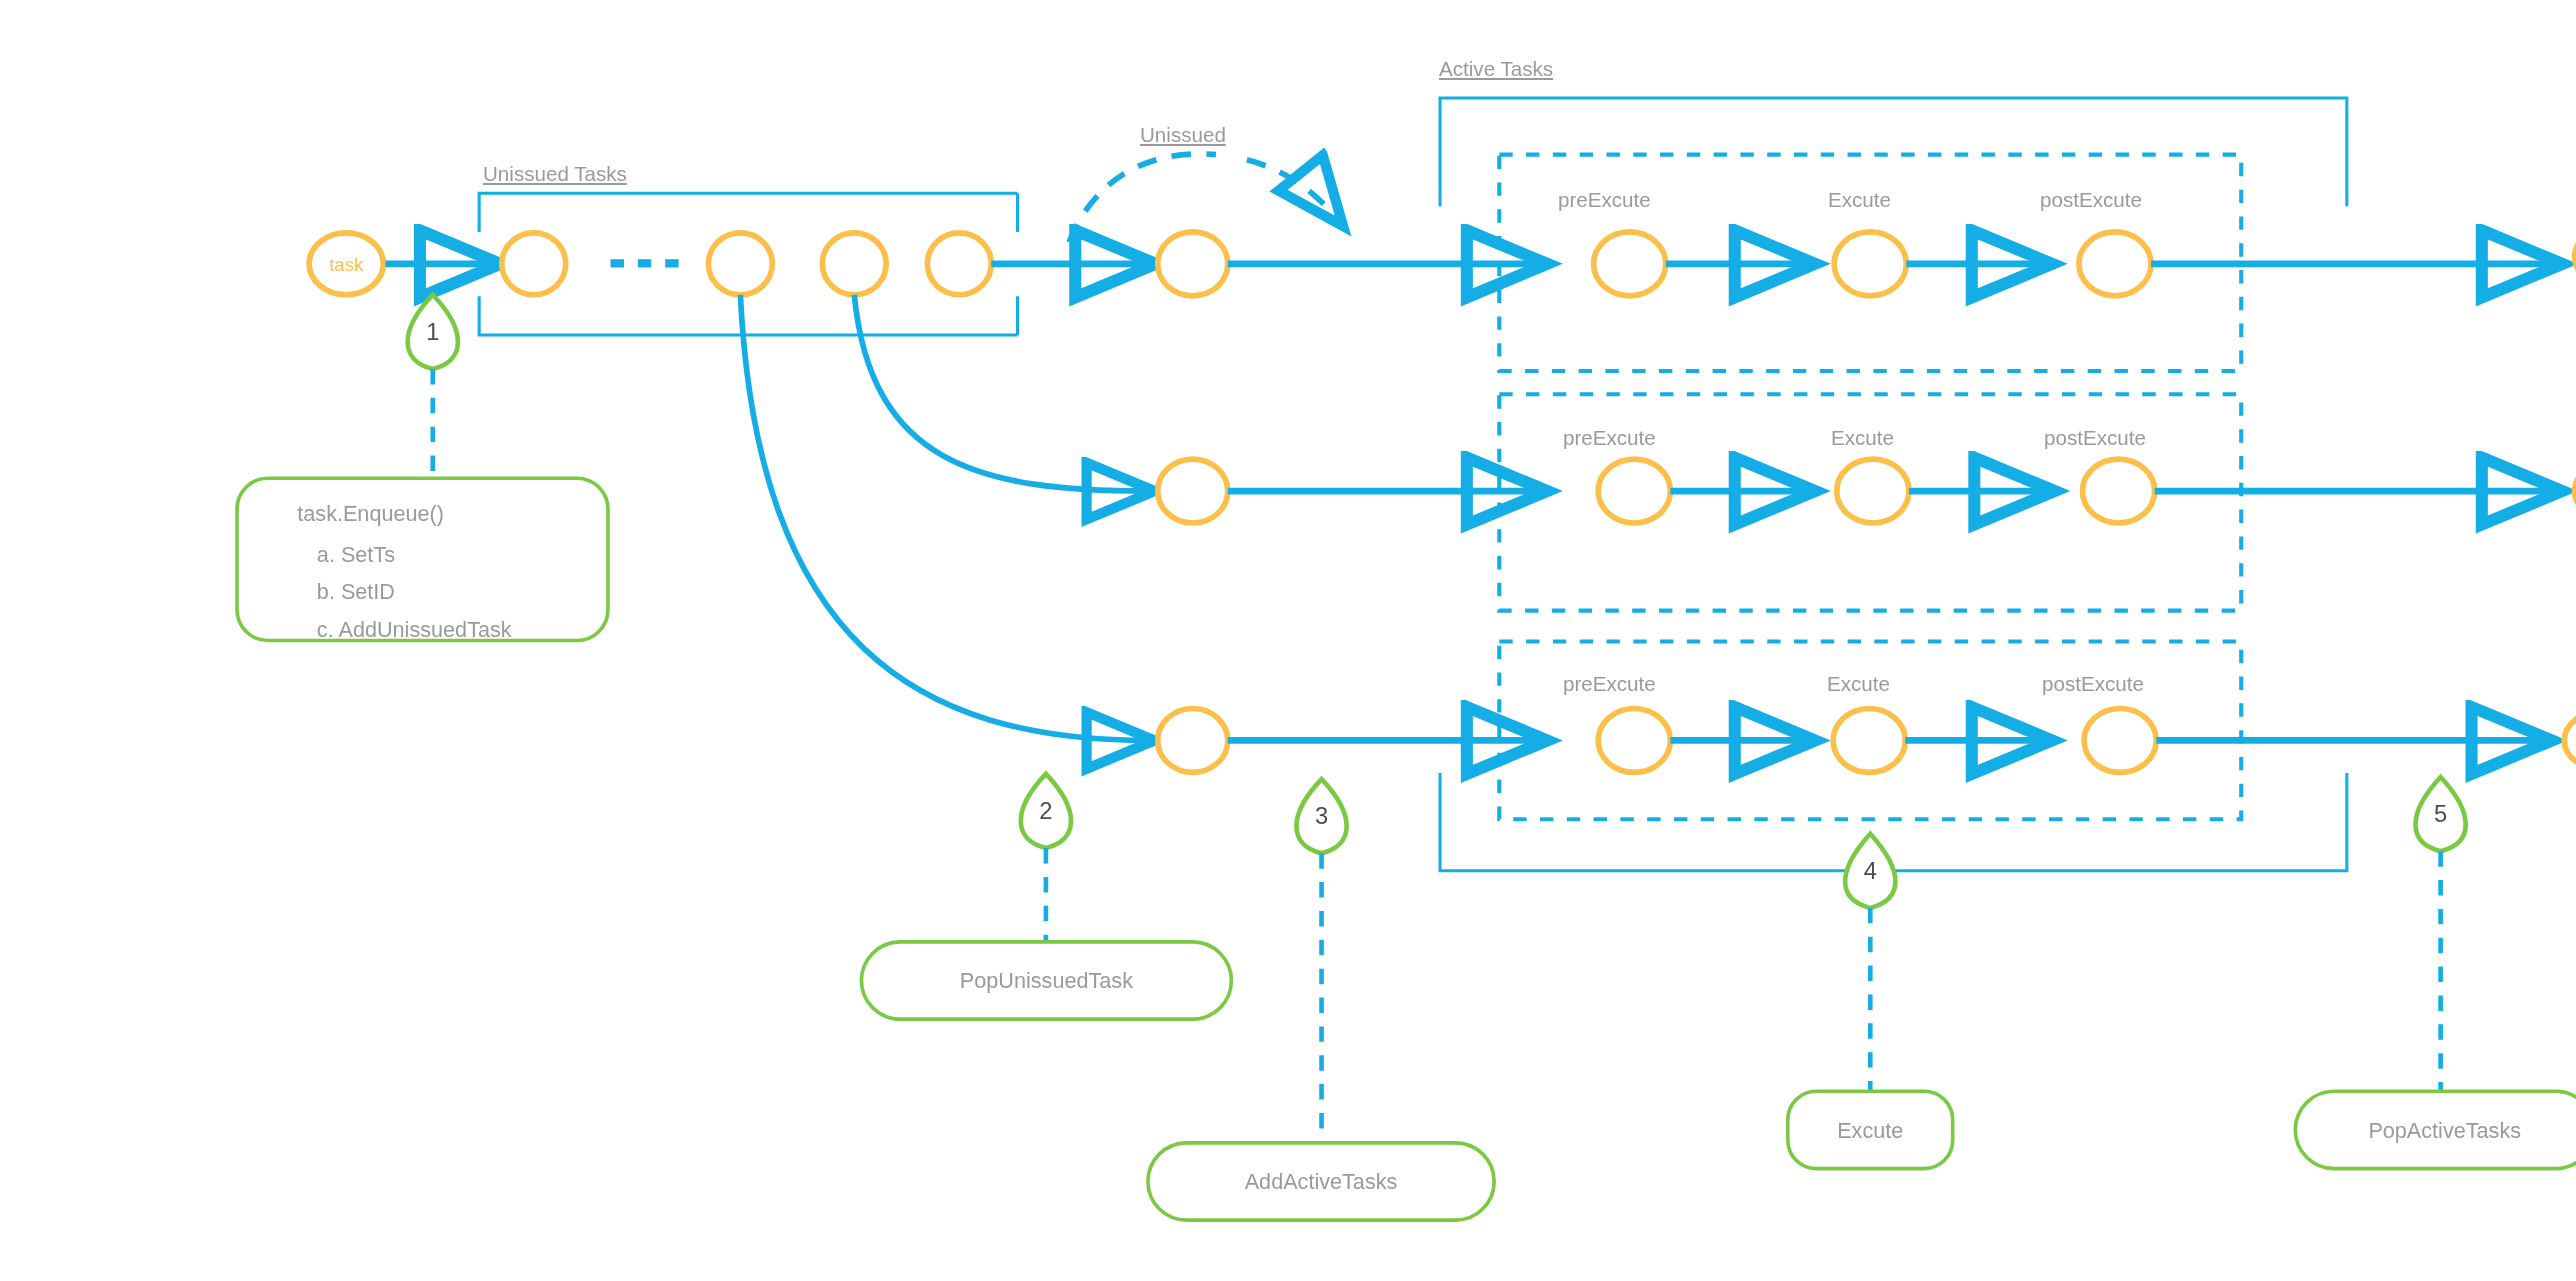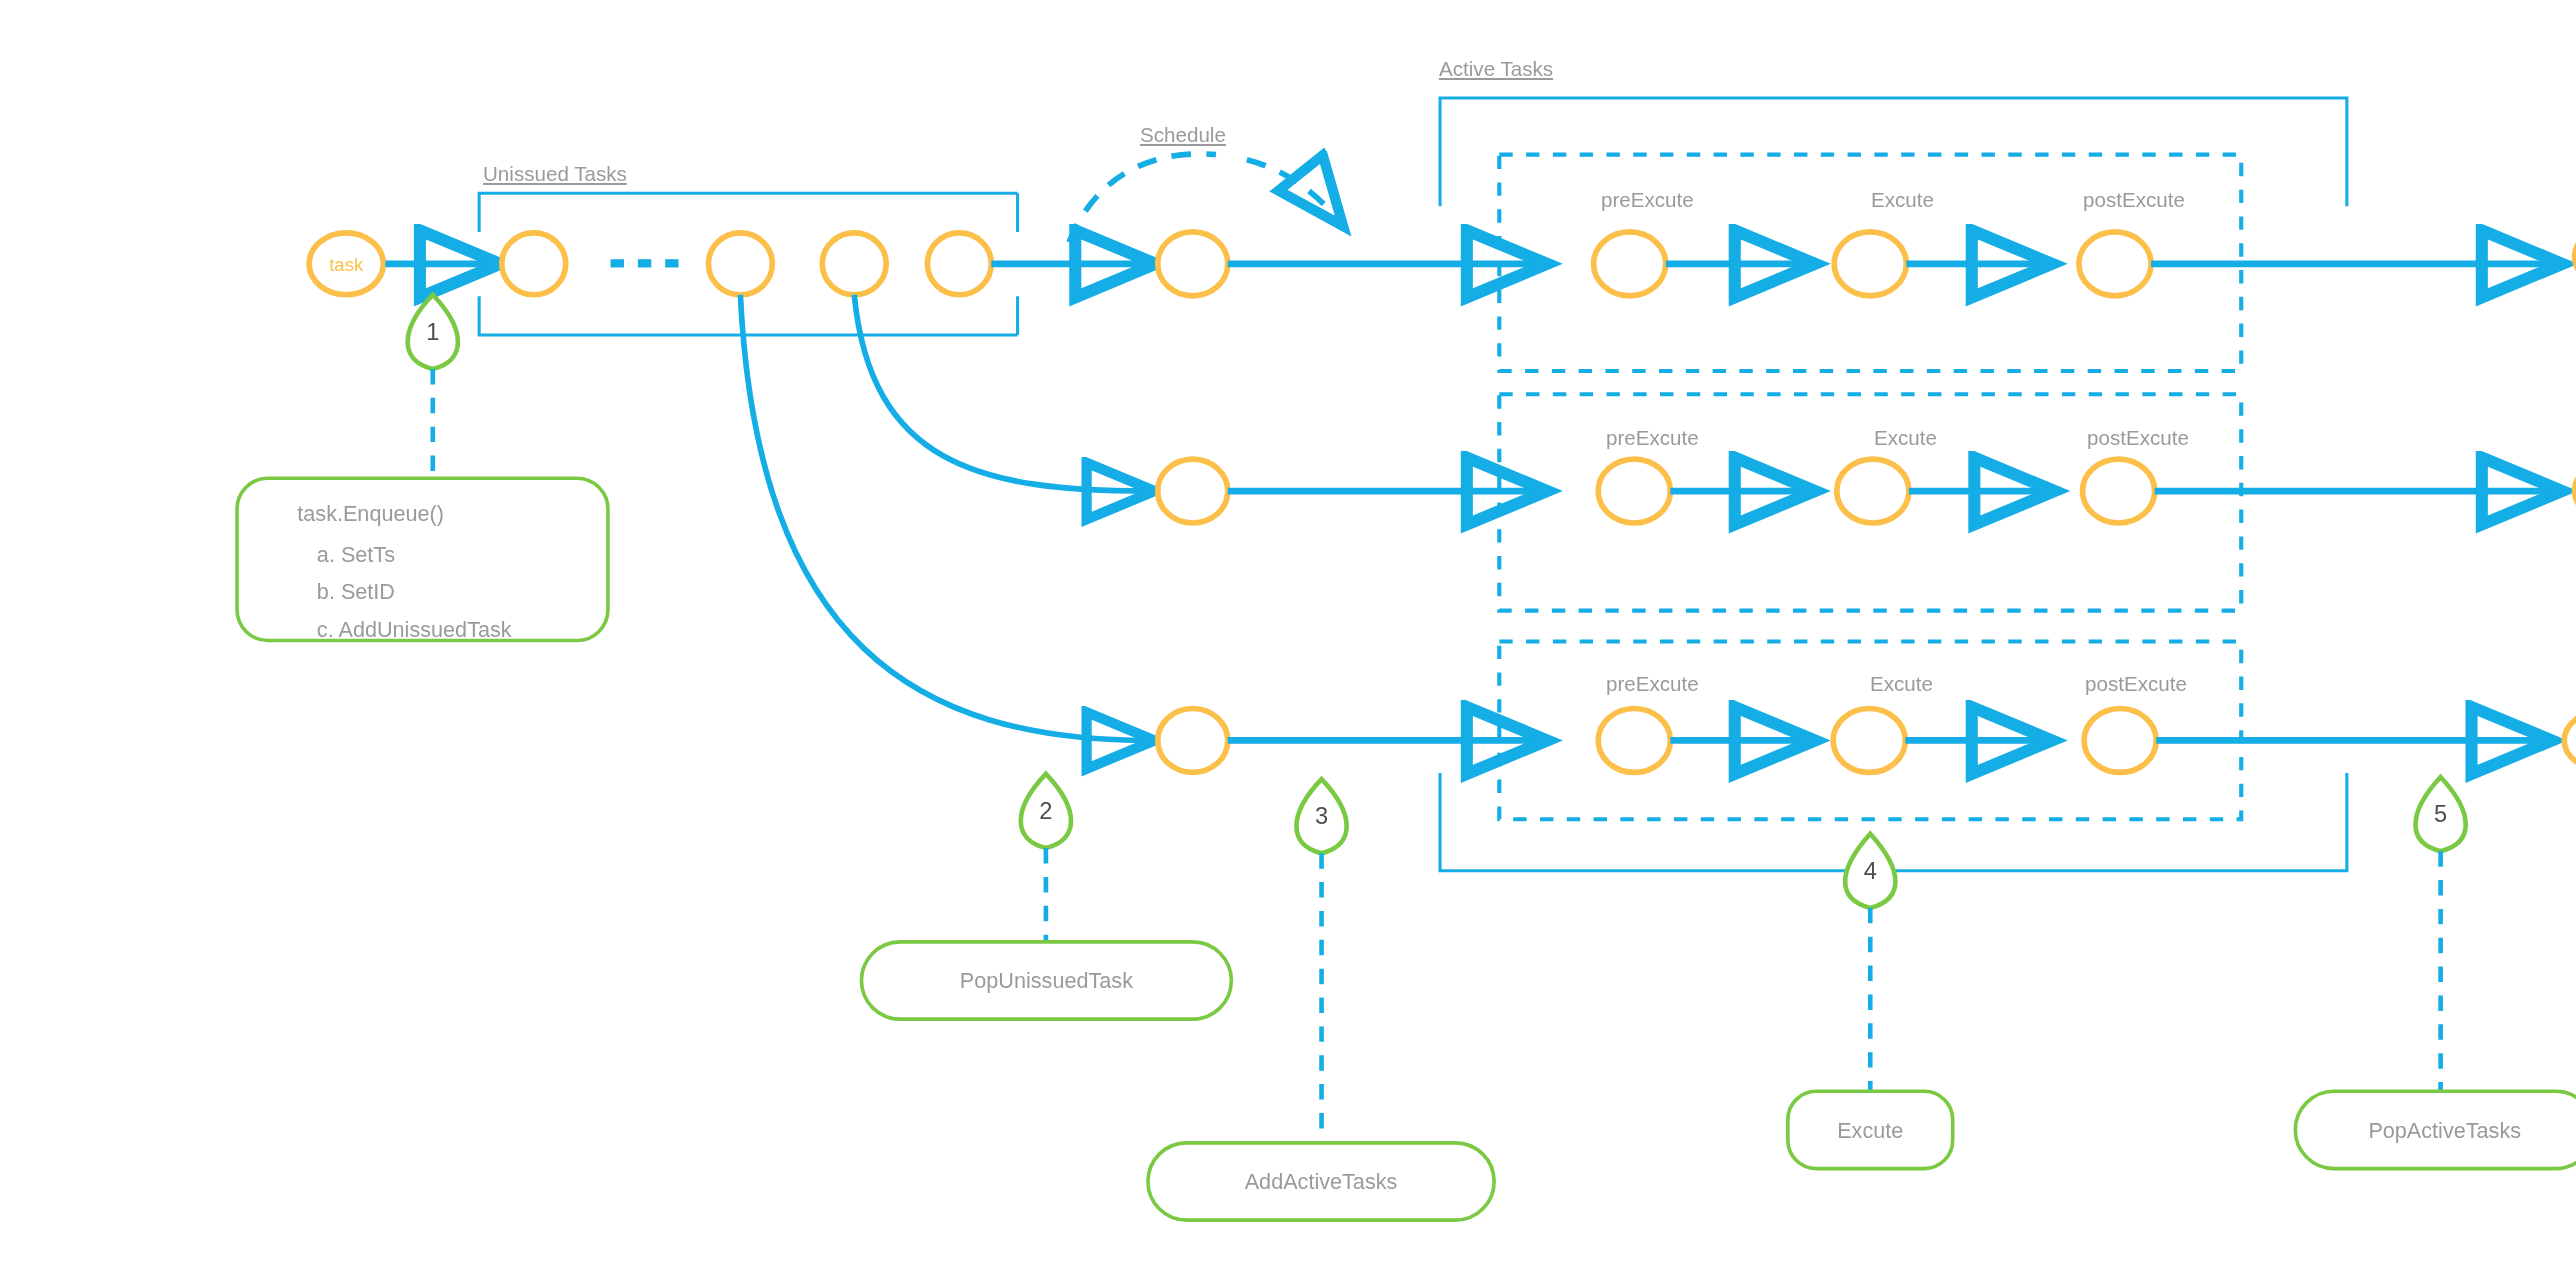--- a/index.html
+++ b/index.html
@@ -1,21 +1,21 @@
 <!DOCTYPE html>
 <html style="font-size:8.2px"><head>
 <meta charset="utf-8">
 <style>
   html,body{margin:0;padding:0;background:#ffffff;}
   body{font-family:"Liberation Sans", sans-serif;}
   #stage{position:relative;width:3114px;height:1282px;background:#ffffff;overflow:hidden;}
   svg.layer{position:absolute;left:0;top:0;width:3114px;height:1282px;}
   .lbl{position:absolute;color:#9a9a9a;font-family:"Liberation Sans",sans-serif;white-space:nowrap;}
   .lbl-section{font-size:20.6px;text-decoration:underline;}
-  .lbl-stage{font-size:20.6px;margin-left:43px;}
+  .lbl-stage{font-size:20.6px;}
   .node-text{font-size:36px;fill:#fbbf4a;font-family:"Liberation Sans",sans-serif;}
   .marker-num{font-size:46px;fill:#4d4d4d;font-family:"Liberation Sans",sans-serif;}
   .callout-text{font-size:42px;fill:#9a9a9a;font-family:"Liberation Sans",sans-serif;}
   .enq-text{font-size:42px;fill:#9a9a9a;font-family:"Liberation Sans",sans-serif;}
 </style>
 </head>
 <body>
 
 <div id="stage">
 
@@ -153,21 +153,21 @@
     <text class="enq-text" x="615" y="1236">c. AddUnissuedTask</text>
 
     <text class="callout-text" x="2031" y="1918" text-anchor="middle">PopUnissuedTask</text>
     <text class="callout-text" x="2564" y="2308" text-anchor="middle">AddActiveTasks</text>
     <text class="callout-text" x="3630" y="2208" text-anchor="middle">Excute</text>
     <text class="callout-text" x="4745" y="2208" text-anchor="middle">PopActiveTasks</text>
   </svg>
 
   <div class="lbl lbl-section" style="left:483px;top:162px;">Unissued Tasks</div>
   <div class="lbl lbl-section" style="left:1439px;top:57px;">Active Tasks</div>
-  <div class="lbl lbl-section" style="left:1140px;top:123px;">Schedule</div>
+  <div class="lbl lbl-section" style="left:1140px;top:123px;">Unissued</div>
 
   <div class="lbl lbl-stage" style="left:1558px;top:188px;">preExcute</div>
   <div class="lbl lbl-stage" style="left:1828px;top:188px;">Excute</div>
   <div class="lbl lbl-stage" style="left:2040px;top:188px;">postExcute</div>
 
   <div class="lbl lbl-stage" style="left:1563px;top:426px;">preExcute</div>
   <div class="lbl lbl-stage" style="left:1831px;top:426px;">Excute</div>
   <div class="lbl lbl-stage" style="left:2044px;top:426px;">postExcute</div>
 
   <div class="lbl lbl-stage" style="left:1563px;top:672px;">preExcute</div>

